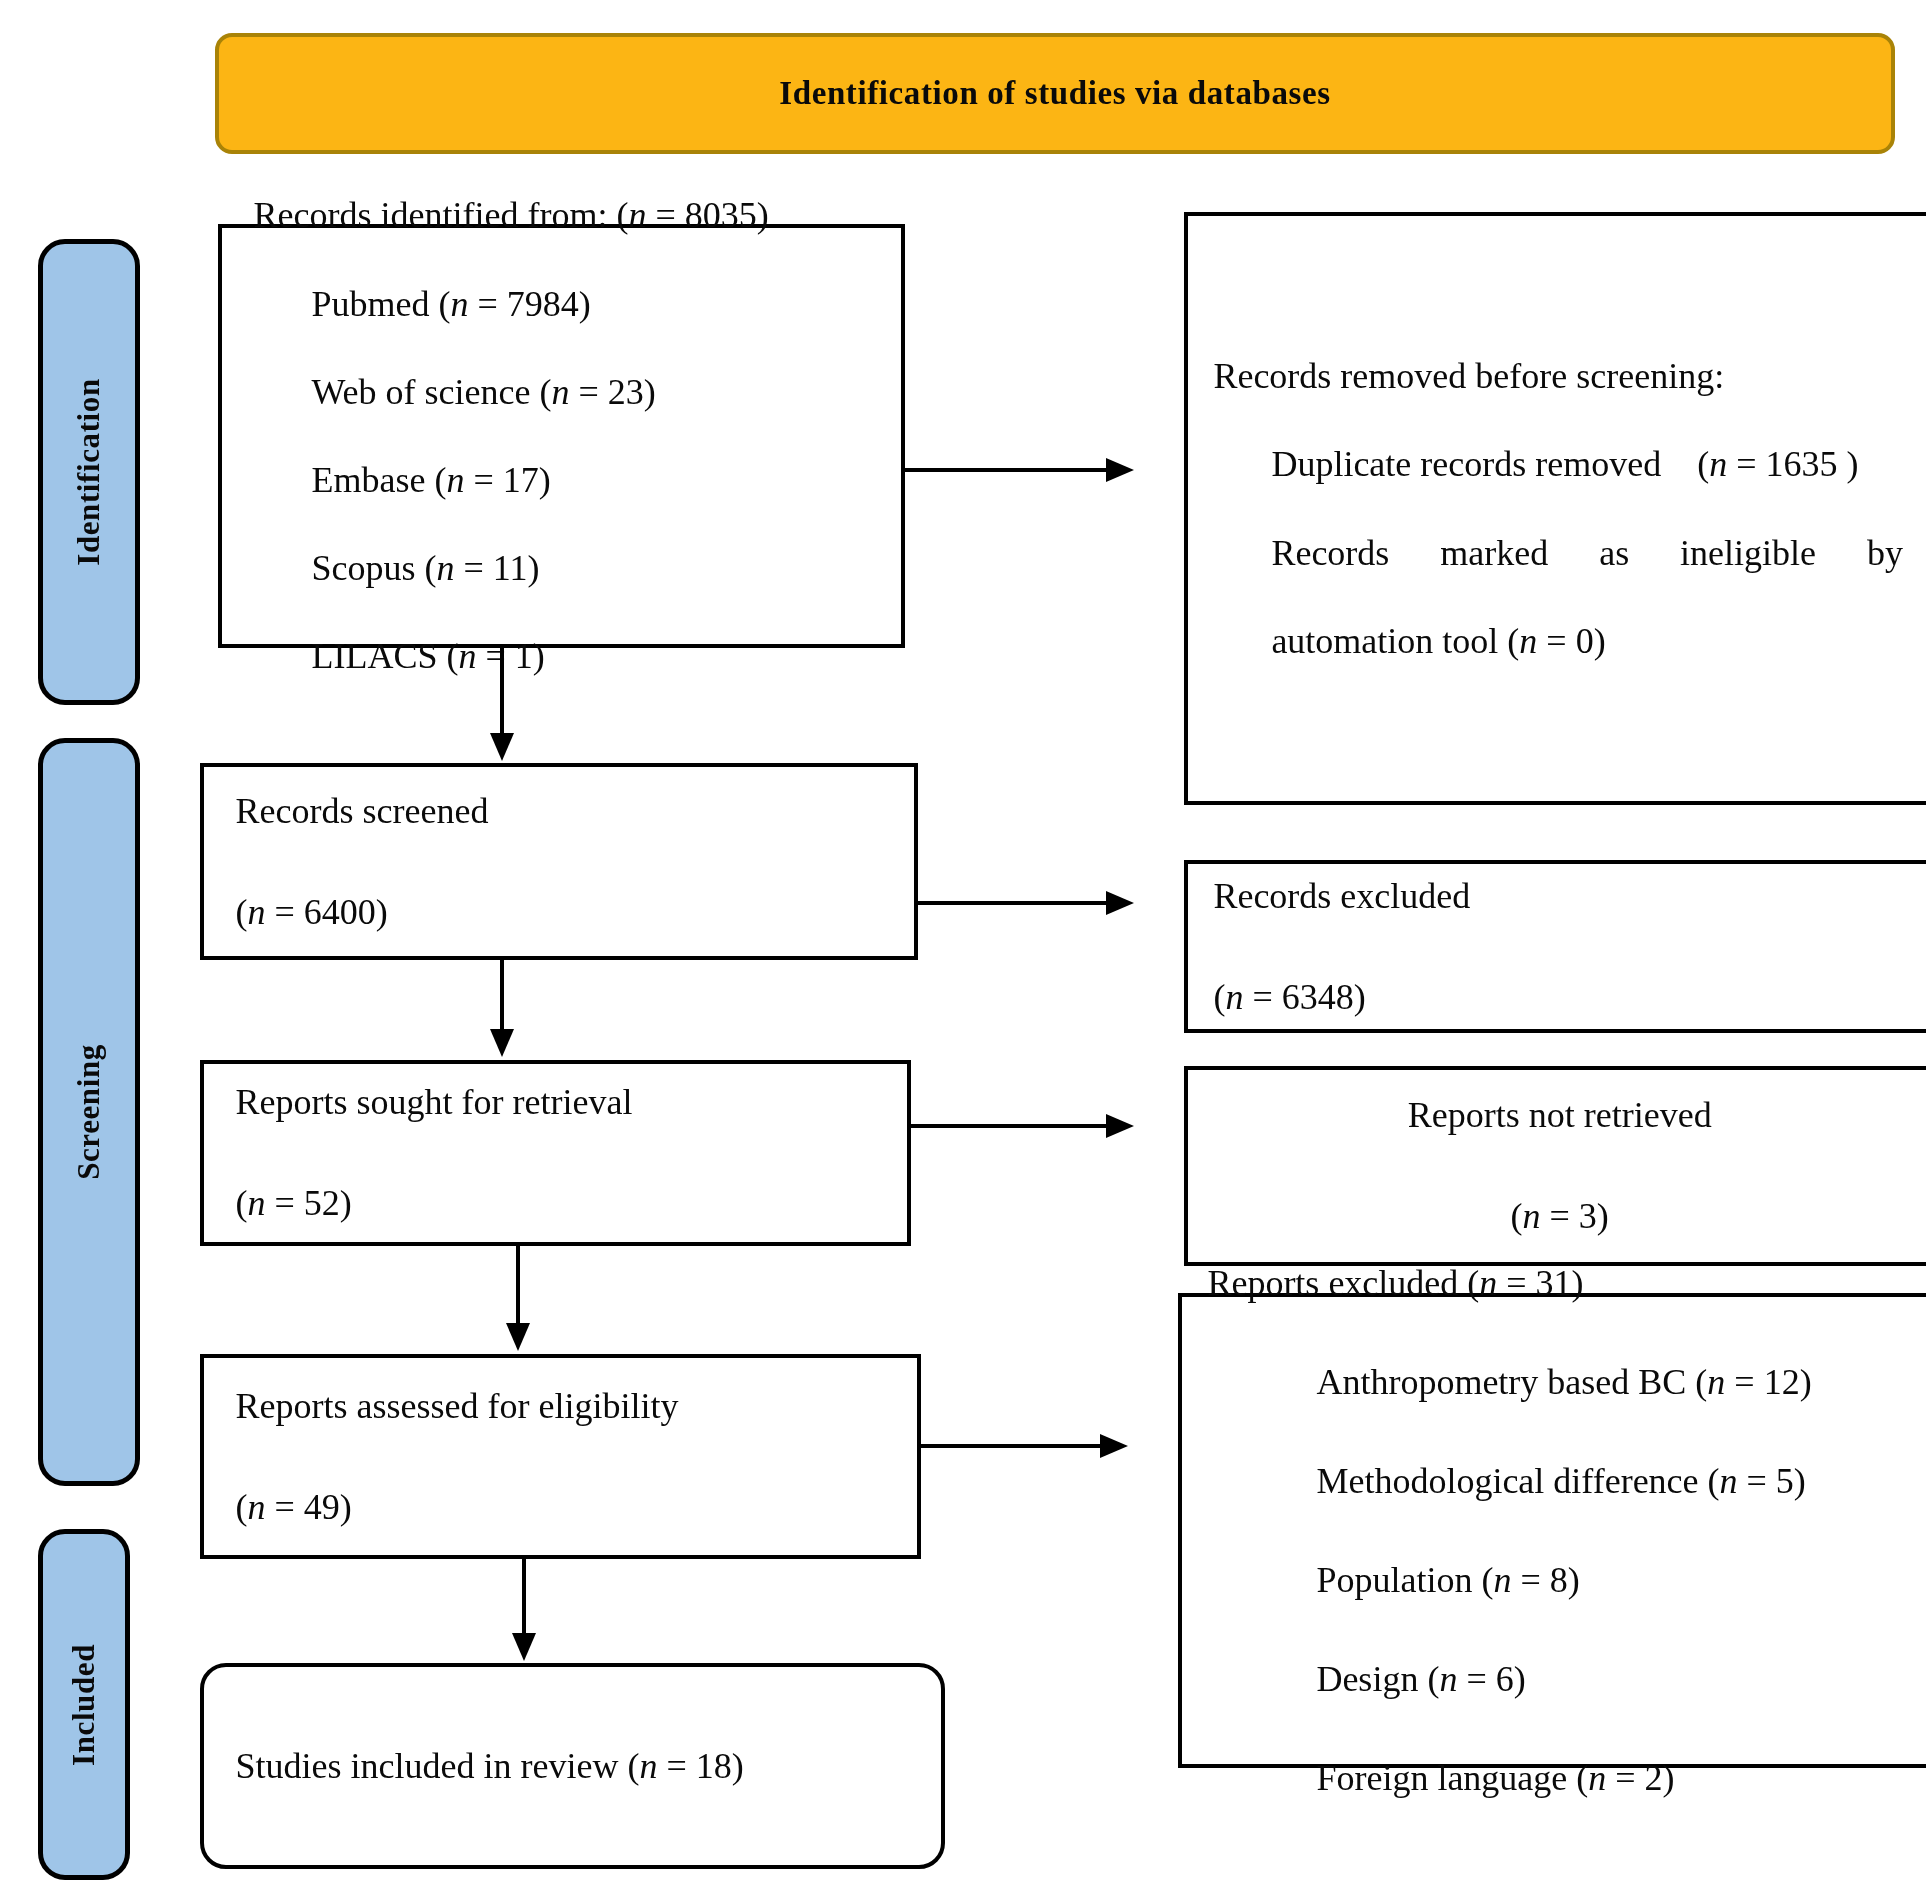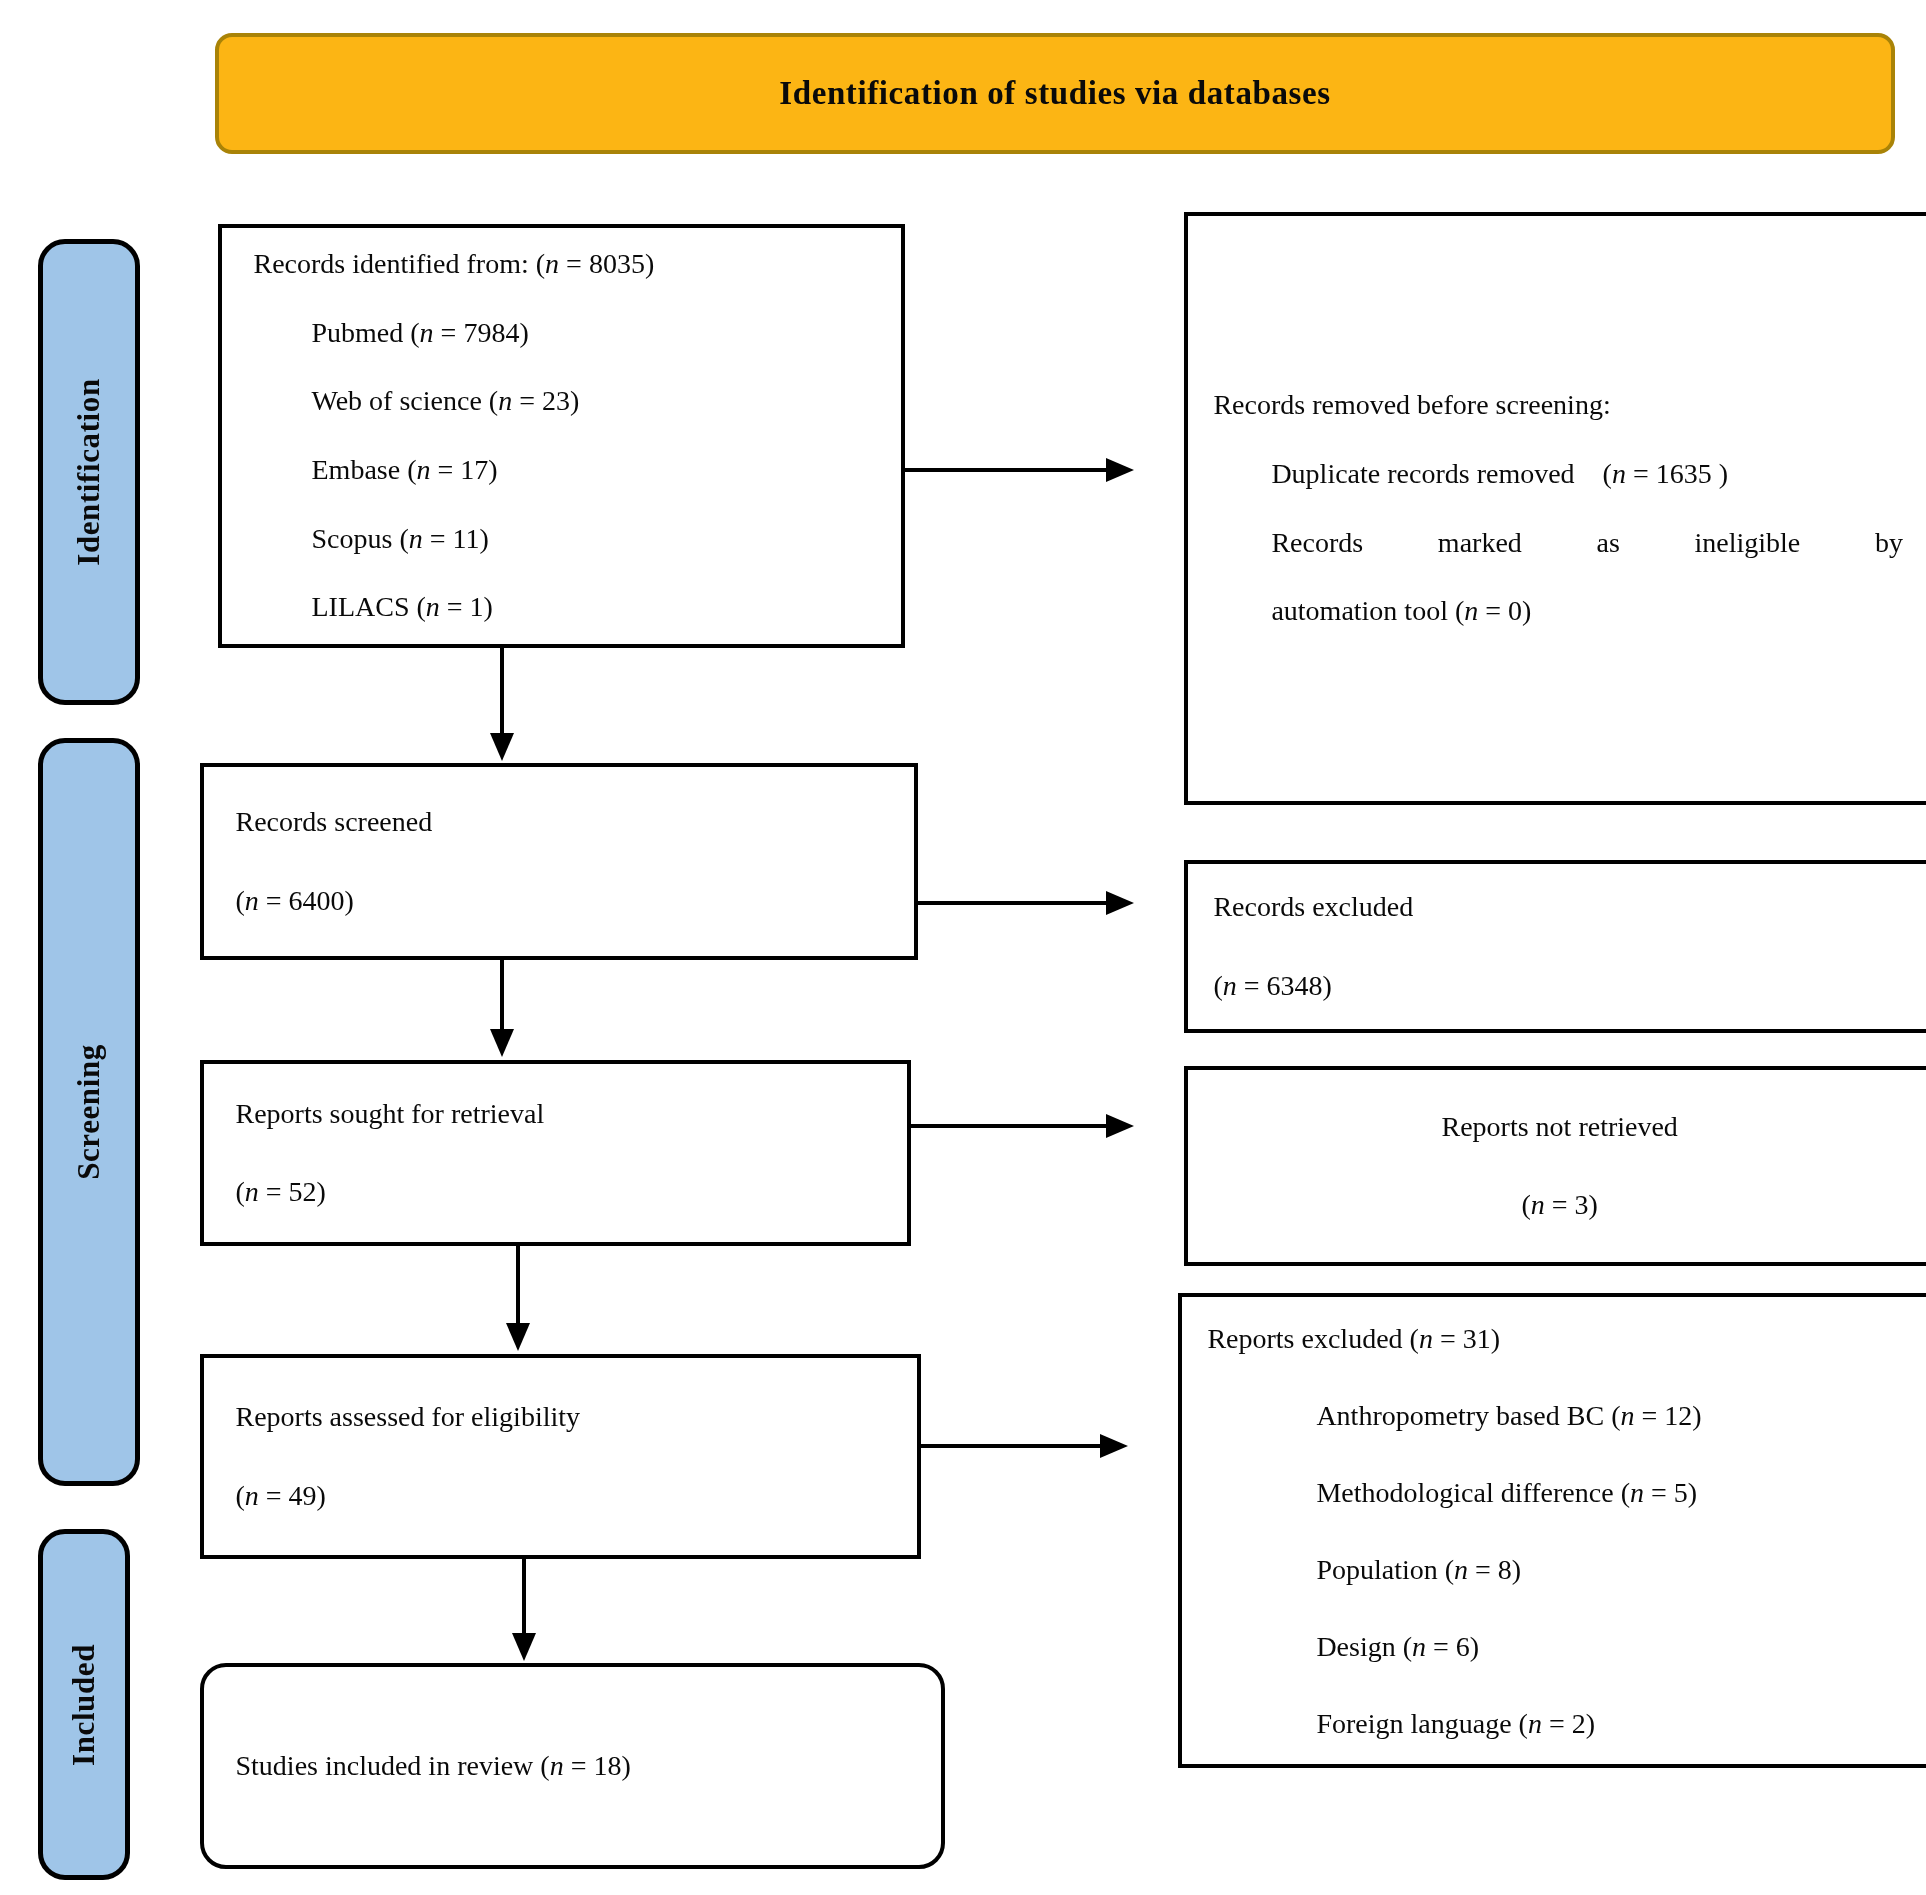--- a/index.html
+++ b/index.html
@@ -21,21 +21,21 @@
     border:5.4px solid #000; border-radius:27px;
     display:flex; align-items:center; justify-content:center;
   }
   .stage span {
     transform:rotate(-90deg); white-space:nowrap;
     font-weight:bold; font-size:31px; letter-spacing:0.6px;
   }
 
   .box {
     position:absolute; background:#fff; border:4.8px solid #000;
-    font-size:28px; display:flex; flex-direction:column; justify-content:center;
+    font-size:36px; display:flex; flex-direction:column; justify-content:center;
   }
   .lh-list { line-height:2.45; }
   .lh-two  { line-height:2.8;  }
   .lh-res  { line-height:2.75; }
   .pad-l   { padding-left:31.5px; padding-right:18px; }
   .pad-r   { padding-left:25.4px; padding-right:35px;margin-left:47px; }
   .indent-src { padding-left:58px;  }
   .indent-rsn { padding-left:109px; }
   .pre { white-space:pre-wrap; }
   .justify { display:block; text-align:justify; text-align-last:justify; }

